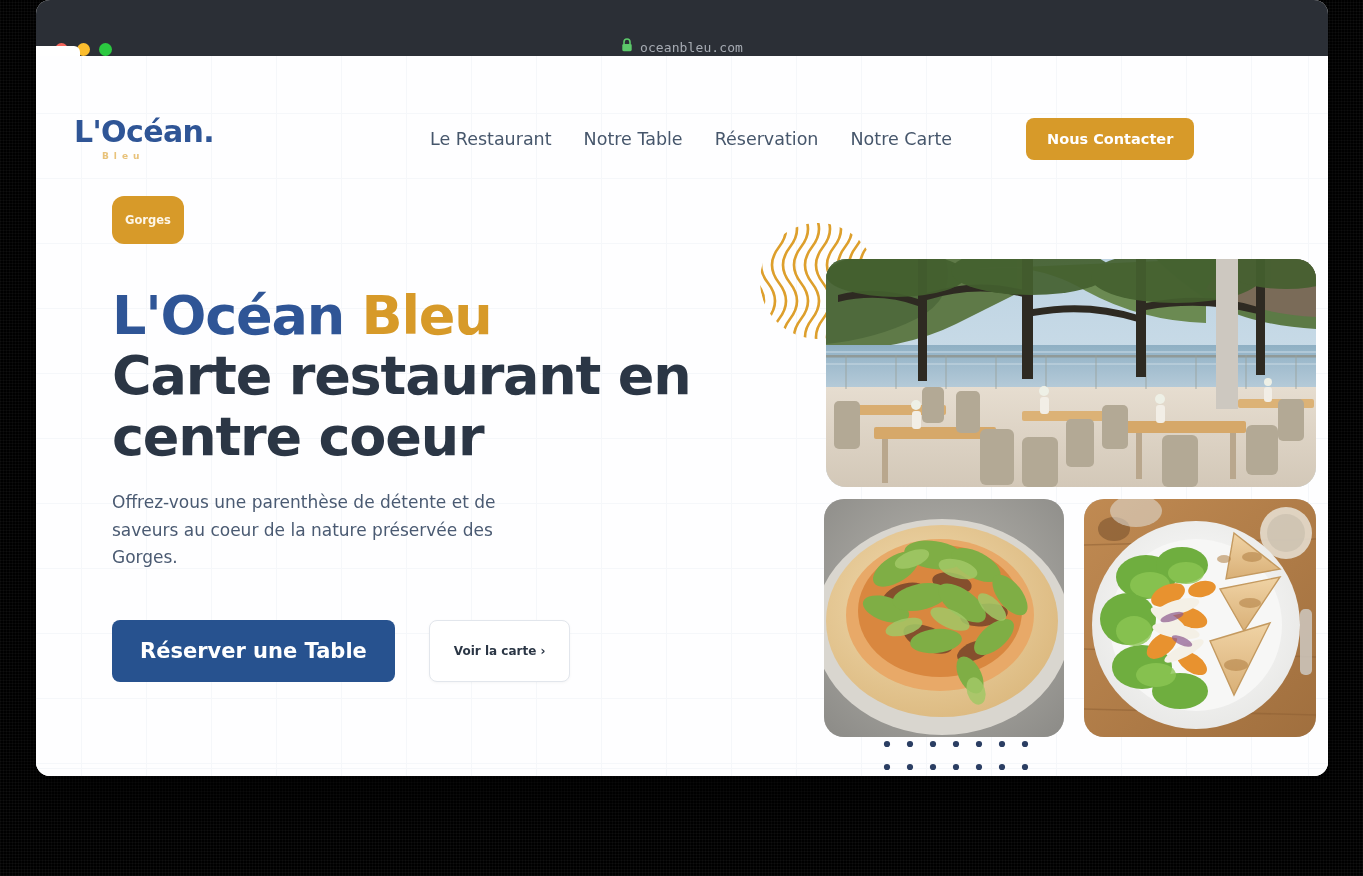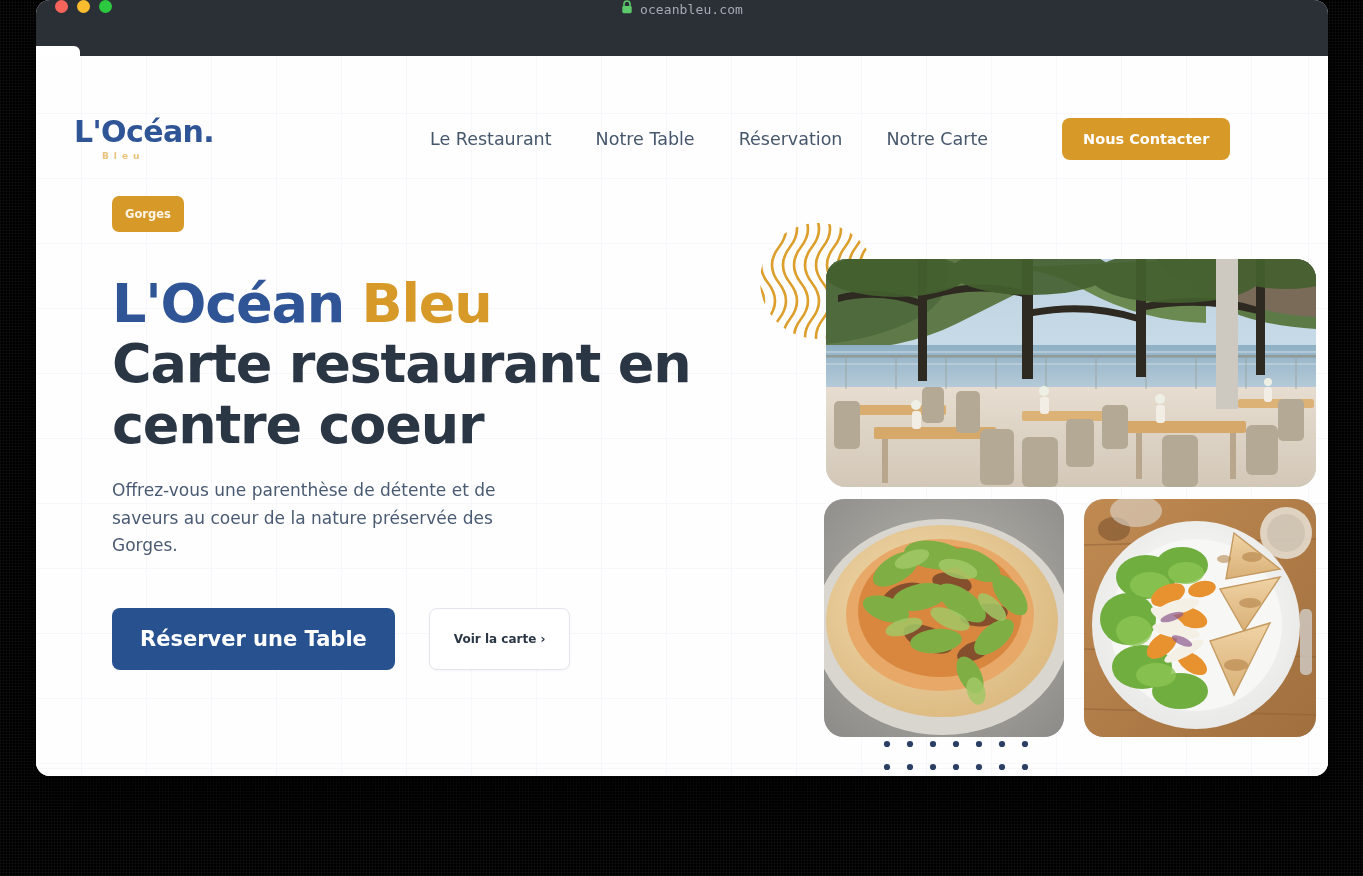--- a/index.html
+++ b/index.html
@@ -33,21 +33,21 @@
     overflow: hidden;
     background: #ffffff;
     box-shadow: 0 24px 60px rgba(0,0,0,.55);
   }
 
   #titlebar {
     position: relative;
     height: 56px;
     background: #2b2f36;
     display: flex;
-    align-items: flex-start;
+    align-items: flex-end;
   }
   #lights { display: flex; gap: 9px; margin-left: 19px; }
   .light { width: 13px; height: 13px; border-radius: 50%; }
   .light.red    { background: #f5655b; }
   .light.yellow { background: #fbbd2e; }
   .light.green  { background: #2bc840; }
 
   #urlwrap {
     position: absolute;
     left: 0; right: 0;
@@ -117,21 +117,21 @@
     font-size: 9px;
     font-weight: 700;
     letter-spacing: 5px;
     color: #e8c27a;
     font-family: "DejaVu Sans", sans-serif;
   }
 
   #nav {
     display: flex;
     align-items: center;
-    gap: 44px;
+    gap: 32px;
     margin-left: 206px;
   }
   .nav-link {
     font-size: 17.5px;
     color: #46566b;
     text-decoration: none;
     white-space: nowrap;
     font-family: "DejaVu Sans", sans-serif;
   }
 
@@ -156,22 +156,22 @@
     top: 140px;
     width: 620px;
   }
 
   #badge {
     display: inline-block;
     background: #d79a29;
     color: #fdf6e8;
     font-size: 11.5px;
     font-weight: 600;
-    border-radius: 7px;
-    padding: 11px 13px;
+    border-radius: 12px;
+    padding: 17px 13px;
     font-family: "DejaVu Sans", sans-serif;
   }
 
   #hero-title {
     margin-top: 42px;
     font-size: 54px;
     line-height: 1.12;
     font-weight: 800;
     color: #2b3645;
     letter-spacing: -1.2px;

